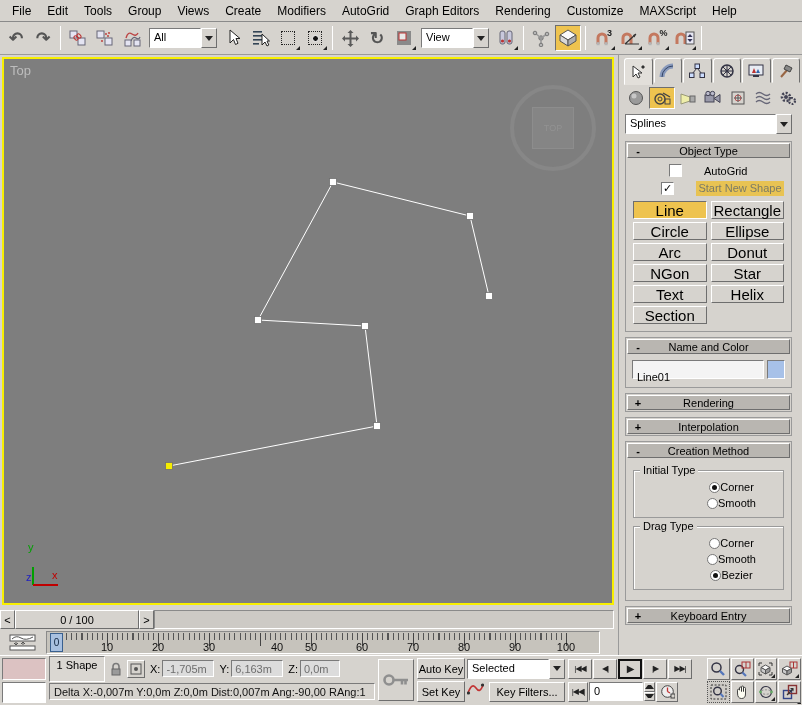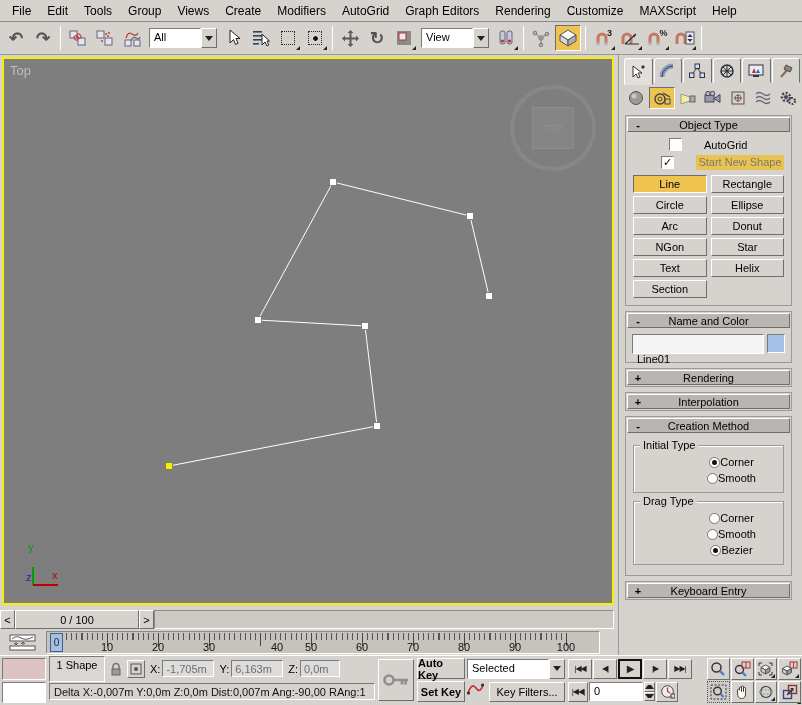--- a/index.html
+++ b/index.html
@@ -98,26 +98,26 @@
   .roll-title { flex:1; text-align:center; font-size:11px; }
   .roll-body { padding:4px 4px 5px 4px; }
 
   .chk-row { display:flex; align-items:center; gap:22px; padding:2px 0 2px 38px; }
   .checkbox { width:13px; height:13px; background:#fff; border:1px solid;
               border-color:#7a7a7a #fff #fff #7a7a7a; display:flex; align-items:center;
               justify-content:center; font-size:11px; line-height:1; }
   .sns-btn { flex:1; margin-right:2px; height:15px; background:#e8c353; color:#7b7b66;
              text-align:center; font-size:11px; line-height:15px; }
   .obj-grid { display:grid; grid-template-columns:1fr 1fr; gap:3px 4px; padding:3px 2px 1px 2px; }
-  .obj-btn { height:18px; font-size:11px; }
+  .obj-btn { height:18px; font-size:15px; }
   .obj-btn.activeY { background:#eec34f; }
 
   .name-row { display:flex; gap:3px; padding:2px 1px; }
   .name-field { flex:1; height:19px; background:#f4f4f4; border:1px solid;
-                border-color:#7a7a7a #fff #fff #7a7a7a; padding:18px 0 0 4px; font-size:11px; }
+                border-color:#7a7a7a #fff #fff #7a7a7a; padding:10px 0 0 4px; font-size:11px; }
   .color-swatch { width:18px; height:19px; border:1px solid; border-color:#7a7a7a #fff #fff #7a7a7a; }
 
   .groupbox { position:relative; border:1px solid #9a9a9a; box-shadow:1px 1px 0 #fff inset;
               margin:8px 2px 4px 2px; padding:8px 4px 6px 4px; }
   .gb-label { position:absolute; top:-7px; left:6px; background:#d6d3ce; padding:0 3px; font-size:11px; }
   .radio-row { display:flex; align-items:center; padding:2px 0 2px 46px;justify-content:center; }
   .radio { width:11px; height:11px; border-radius:50%; background:#fff; border:1px solid #777;
            display:flex; align-items:center; justify-content:center; }
   .radio.on::after { content:""; width:5px; height:5px; border-radius:50%; background:#111; }
 
@@ -135,21 +135,21 @@
   .mini-btn { width:18px; height:18px; }
   .xyz-lbl { margin-left:3px; }
   .xyz-field { width:52px; height:17px; background:#dcdcdc; border:1px solid;
                border-color:#7a7a7a #fff #fff #7a7a7a; color:#6e6e6e; padding:2px 0 0 3px;
                overflow:hidden; white-space:nowrap; }
   .prompt-field { flex:1; height:17px; background:#d6d3ce; border:1px solid;
                   border-color:#7a7a7a #fff #fff #7a7a7a; color:#111; padding:2px 0 0 4px;
                   overflow:hidden; white-space:nowrap; }
   .key-btn { width:36px; height:42px; margin-top:1px; }
   .anim-block { width:148px; display:flex; flex-direction:column; gap:2px; }
-  .ak-btn { width:48px; height:21px;font-weight:bold; }
+  .ak-btn { width:48px; height:21px; }
   .anim-dd { flex:1; height:20px; }
   .anim-dd .dd-field { flex:1; }
   .kf-btn { flex:1; height:20px; }
   .tangent-btn { width:20px; height:20px; }
   .play-block { width:136px; display:flex; flex-direction:column; gap:2px; }
   .pb-btn { width:24px; height:20px; font-size:8px; letter-spacing:-1px; color:#222; }
   .pb-play { border:2px solid #111; font-size:10px; }
   .frame-field { width:54px; height:19px; background:#fff; border:1px solid;
                  border-color:#7a7a7a #fff #fff #7a7a7a; padding:2px 0 0 4px; }
   .spin { display:flex; flex-direction:column; width:11px; height:19px; }
@@ -479,20 +479,28 @@
           <svg width="18" height="16">
               <path d="M2 4 q3-3 7 0 t7 0 M2 8 q3-3 7 0 t7 0 M2 12 q3-3 7 0 t7 0" fill="none" stroke="#667" stroke-width="1.3"></path>
             </svg>
         </div>
         <div class="subtab">
           <svg width="18" height="16">
               <circle cx="7" cy="7" r="4" fill="none" stroke="#445" stroke-width="2.6" stroke-dasharray="2 1.6"></circle>
               <circle cx="7" cy="7" r="2" fill="#445"></circle>
               <circle cx="13" cy="11" r="3" fill="none" stroke="#445" stroke-width="2.2" stroke-dasharray="1.8 1.4"></circle>
             </svg>
+        </div>
+      </div>
+      <div class="cat-row">
+        <div class="dd">
+          <div class="dd-field">Splines</div>
+          <div class="dd-btn">
+              <div class="arrow-dn"></div>
+            </div>
         </div>
       </div>
 
       <div class="rollout">
         <div class="roll-h">
           <span class="roll-state">-</span>
           <span class="roll-title">Object Type</span>
         </div>
         <div class="roll-body">
           <div class="chk-row">

